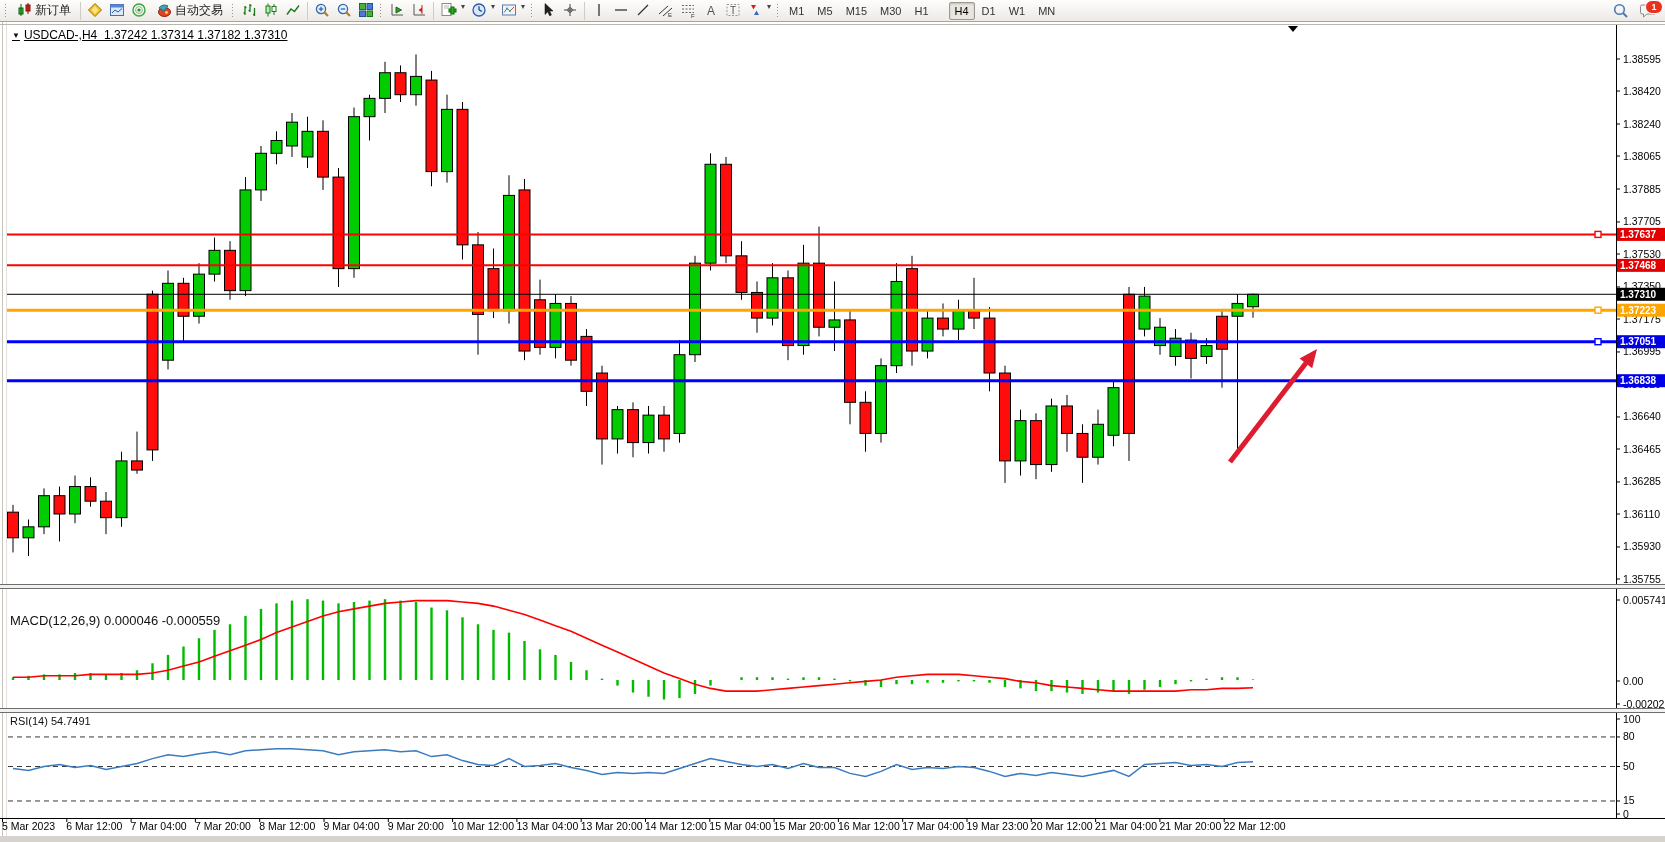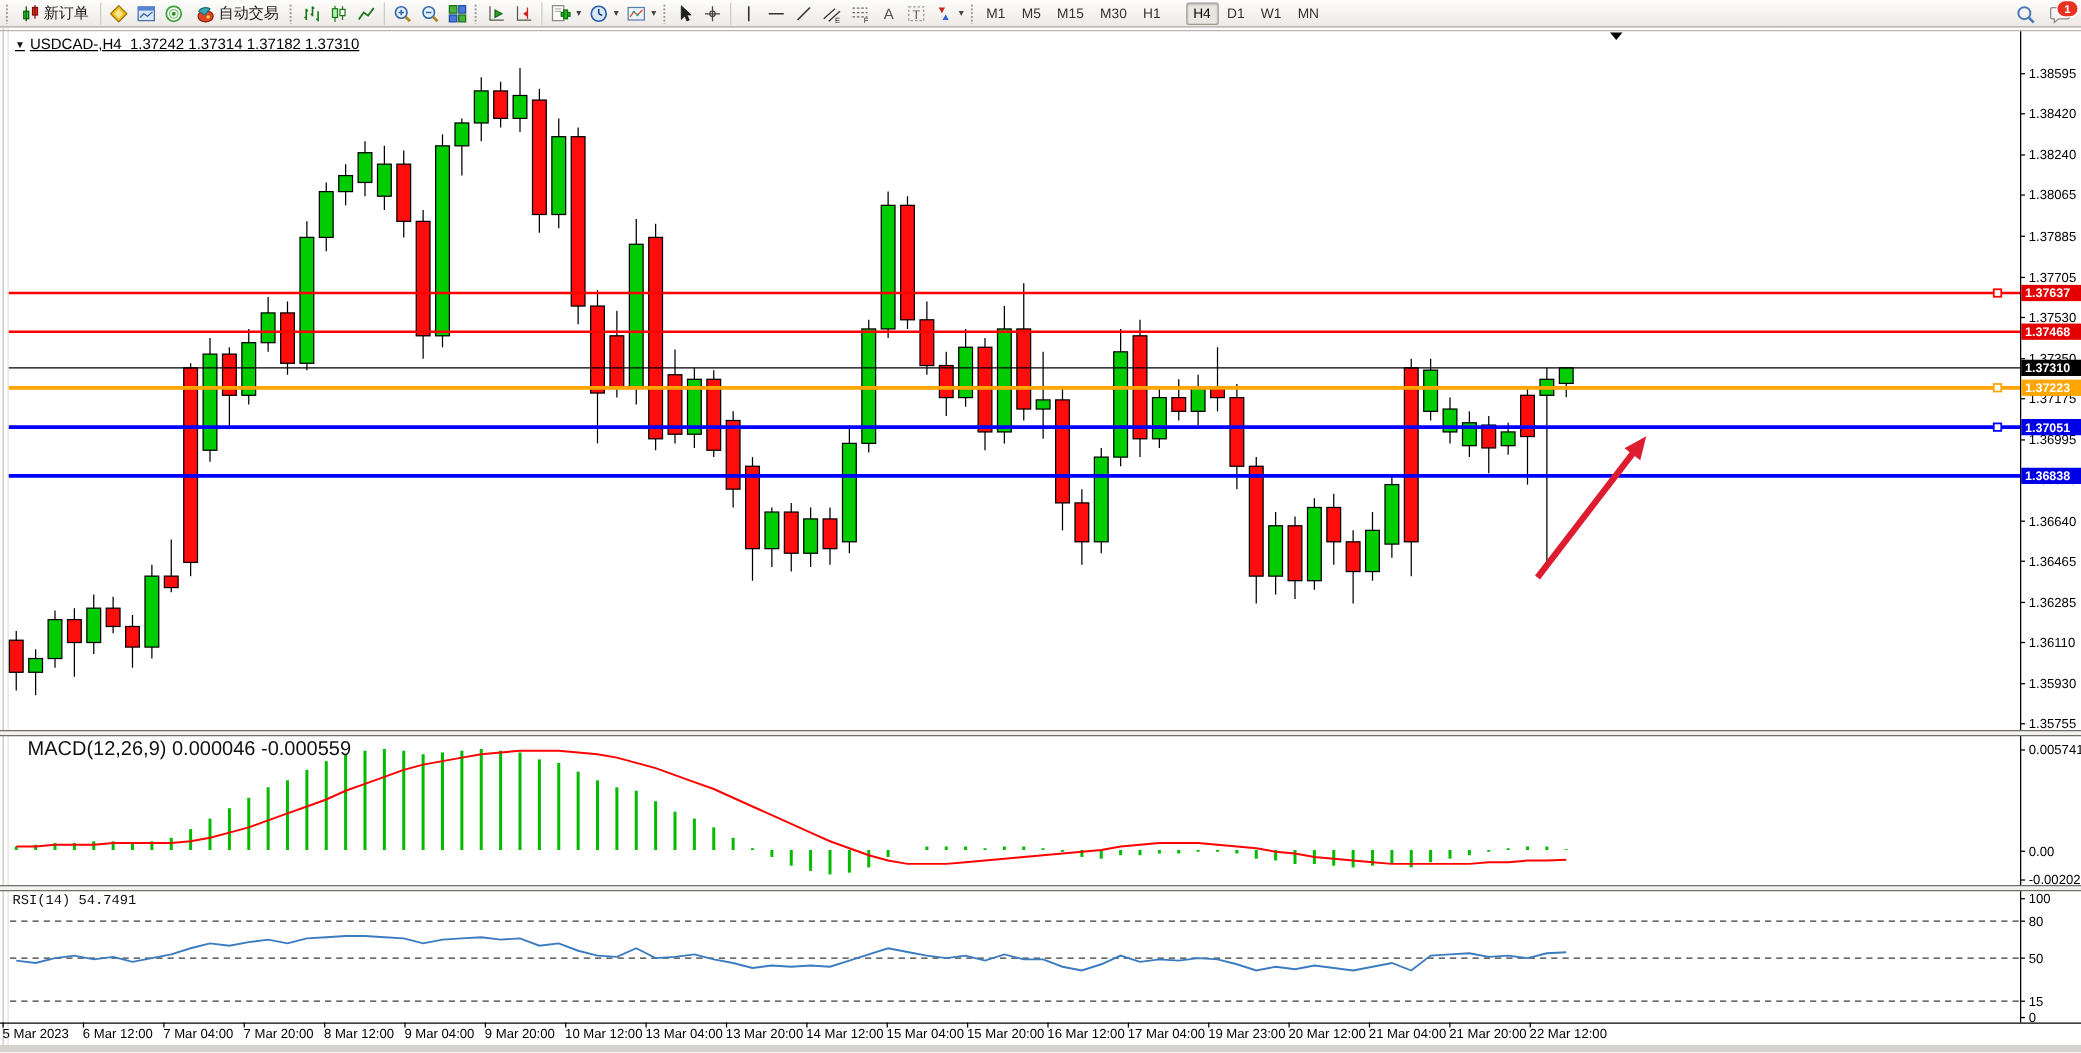--- a/index.html
+++ b/index.html
@@ -6,40 +6,40 @@
   body{width:1665px;height:842px;overflow:hidden;position:relative;background:#fff;
        font-family:"Liberation Sans","DejaVu Sans",sans-serif;-webkit-font-smoothing:none;}
   
   #toolbar{position:absolute;left:0;top:0;width:1665px;height:22px;
     background:linear-gradient(#fdfdfc,#edeae6);border-bottom:1px solid #a8a49d;
     display:flex;align-items:center;padding-left:2px;box-sizing:border-box;z-index:5;}
   .grip{width:3px;height:16px;margin:0 4px 0 2px;
     background-image:radial-gradient(circle,#9a968f 35%,transparent 40%);
     background-size:3px 3px;}
   .vsep{width:1px;height:18px;background:#cfccc6;margin:0 3px;}
-  .tbtn{height:20px;min-width:22px;display:flex;align-items:center;justify-content:center;
+  .tbtn{height:20px;min-width:22px;display:flex;align-items:flex-start;justify-content:center;
     gap:3px;border:1px solid transparent;border-radius:2px;background:transparent;
     padding:0 2px;font-family:inherit;cursor:default;}
   .tbtn.wide{padding:0 5px;}
   .tbtn span.lbl{font-size:12px;color:#1a1a1a;white-space:nowrap;}
   .caret{font-size:8px;color:#444;margin-left:1px;}
   .ic{display:block;}
   .tf{height:18px;padding:0 5px;font-size:11px;color:#333;display:flex;align-items:center;
      border:1px solid transparent;border-radius:2px;background:transparent;font-family:inherit;}
   .tf.active{background:#e9e6e0;border:1px solid #9d9992;box-shadow:inset 0 1px 2px rgba(0,0,0,.18);color:#000;margin-left:13px;}
   #tb-right{position:absolute;right:5px;top:0;height:22px;display:flex;align-items:center;gap:4px;}
   .badge{position:absolute;right:-4px;top:-2px;min-width:12px;height:12px;border-radius:7px;
     background:#e8311f;color:#fff;font-size:9px;font-weight:bold;display:flex;align-items:center;
     justify-content:center;padding:0 2px;border:1px solid #fff;}
   
   #chart-region{position:absolute;left:0;top:0;width:1665px;height:842px;}
   #symbol-title{position:absolute;left:12px;top:28px;font-size:12px;color:#000;white-space:pre;z-index:3;text-decoration:underline;}
   #symbol-title .tri{font-size:8px;vertical-align:1px;margin-right:4px;color:#111;}
-  #macd-label{position:absolute;left:10px;top:591px;font-size:16px;color:#111;z-index:3;margin-left:12px;}
-  #rsi-label{position:absolute;left:10px;top:715px;font-size:11px;color:#111;z-index:3;font-family:Liberation Mono, monospace;}
+  #macd-label{position:absolute;left:10px;top:613px;font-size:13px;color:#111;z-index:3;}
+  #rsi-label{position:absolute;left:10px;top:715px;font-size:11px;color:#111;z-index:3;}
   svg text{font-family:"Liberation Sans","DejaVu Sans",sans-serif;}
 </style>
 </head>
 <body>
 
 <div id="chart-region">
   <svg id="chart-svg" width="1665" height="842" viewBox="0 0 1665 842">
       <rect x="0" y="22" width="1665" height="820" fill="#ffffff"></rect>
       <rect x="0" y="836" width="1665" height="6" fill="#d6d3ce"></rect>
       <line x1="2.5" y1="22" x2="2.5" y2="836" stroke="#c7c4be"></line>

